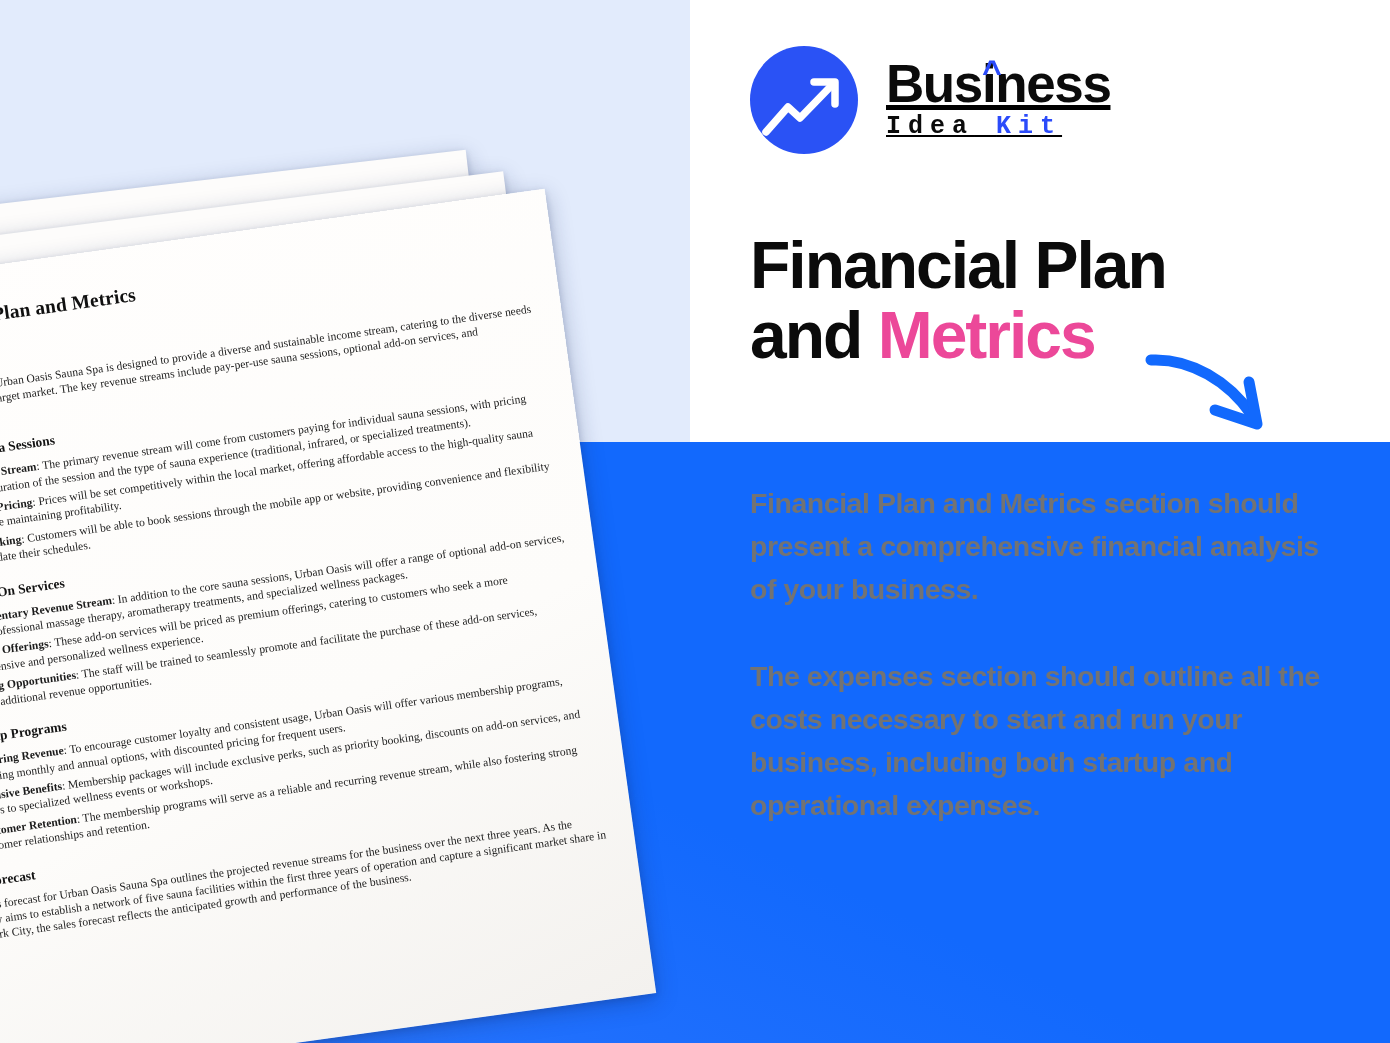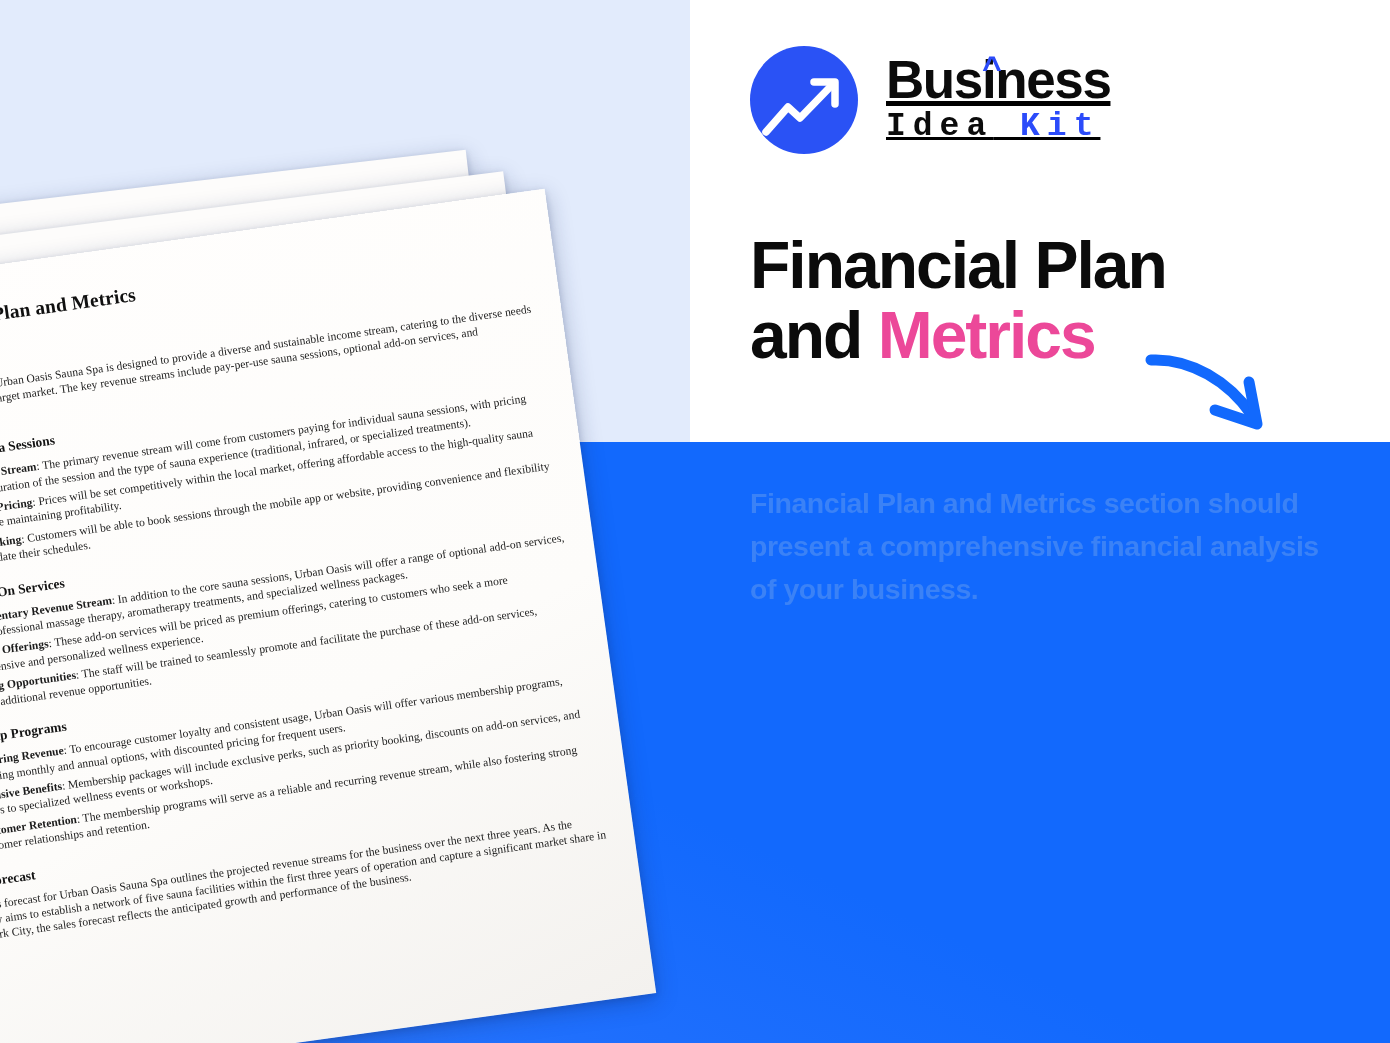--- a/index.html
+++ b/index.html
@@ -84,40 +84,40 @@
     font-family:"Liberation Sans", sans-serif;
     font-weight:bold; font-size:53px; letter-spacing:-1.4px;
     color:#0b0b0b; line-height:.98; position:relative; white-space:nowrap;
   }
   .logo-business .hat {
     position:absolute; left:96px; top:-4px; color:#2b4bfa;
     font-size:34px; font-weight:bold; line-height:1;
   }
   .logo-ideakit {
     font-family:"Liberation Mono", monospace;
-    font-weight:bold; font-size:33px; letter-spacing:7px;
+    font-weight:bold; font-size:25px; letter-spacing:7px;
     color:#0b0b0b; line-height:1.18; margin-top:2px; white-space:nowrap;
   }
   .logo-ideakit .kit { color:#2b4bfa; }
 
   
   .headline {
     position:absolute; left:750px; top:231px; width:600px;
     font-family:"Liberation Sans", sans-serif;
     font-weight:bold; font-size:66px; line-height:1.06;
     letter-spacing:-2px; color:#0b0b0b;
   }
   .headline .accent { color:#ec4899; }
 
   .arrow-svg { position:absolute; left:1145px; top:352px; width:140px; height:90px; }
 
   
   .copy {
     position:absolute; left:750px; top:482px; width:600px;
-    color:#3b82f6;
+    color:#737373;
     font-family:"Liberation Sans", sans-serif;
     font-weight:bold; font-size:28.5px; line-height:1.5;
     letter-spacing:-.45px;
   }
   .copy p { margin-bottom:45px; }
   .copy p:last-child { margin-bottom:0; }
 </style>
 </head>
 <body>
 
@@ -229,15 +229,16 @@
 
   <span class="arrow-svg">
     <svg viewBox="0 0 140 90" width="140" height="90" aria-hidden="true">
       <path d="M6 8 C46 6 84 30 106 62" fill="none" stroke="#1269fd" stroke-width="11" stroke-linecap="round"></path>
       <path d="M70 58 L112 72 L104 30" fill="none" stroke="#1269fd" stroke-width="11" stroke-linecap="round" stroke-linejoin="round"></path>
     </svg>
   </span>
 
   <div class="copy">
     <p>Financial Plan and Metrics section should present a comprehensive financial analysis of your business.</p>
+    <p>The expenses section should outline all the costs necessary to start and run your business, including both startup and operational expenses.</p>
   </div>
 
 </div>
 
 </body></html>

